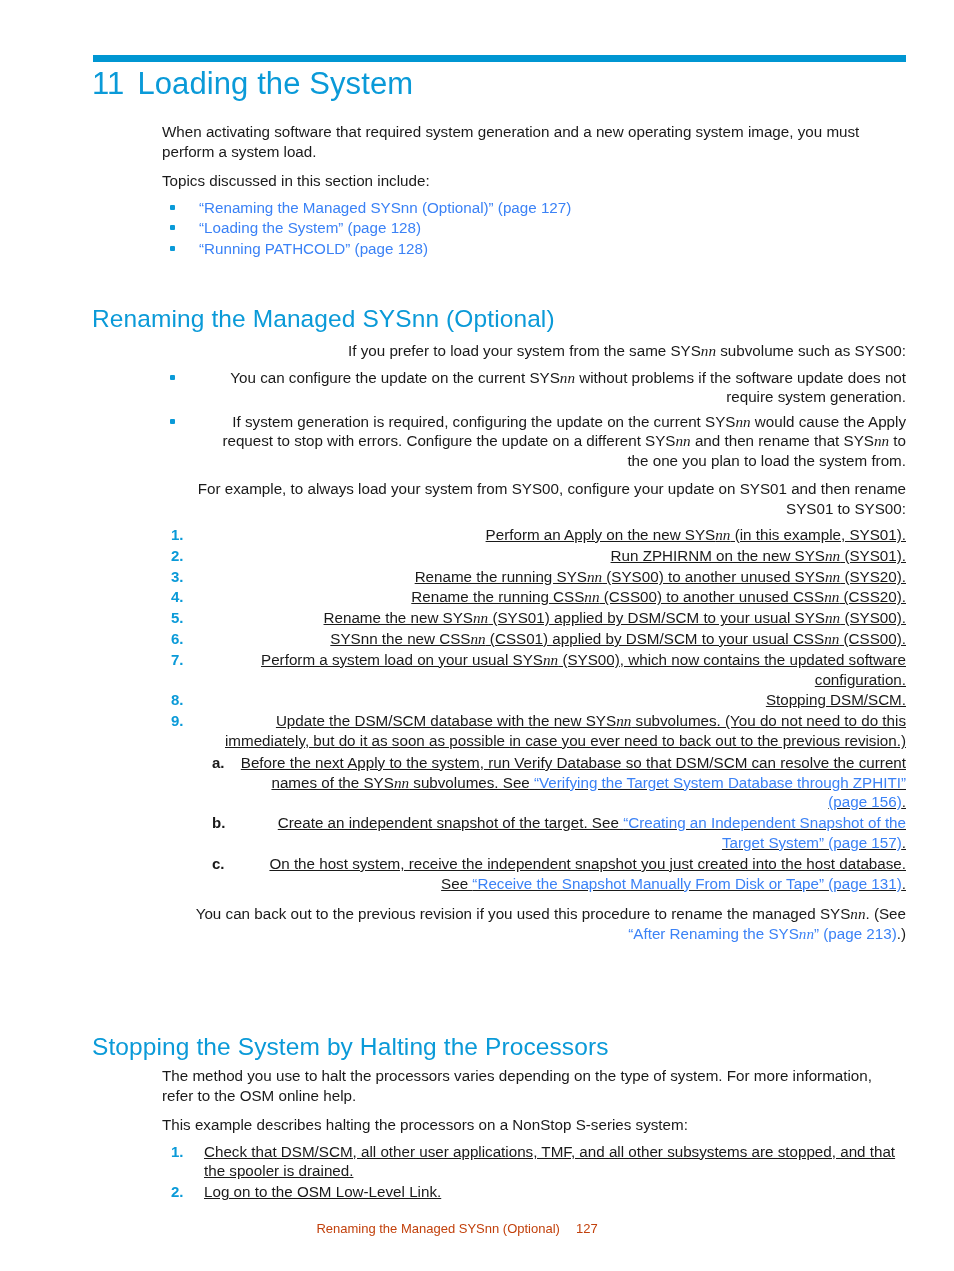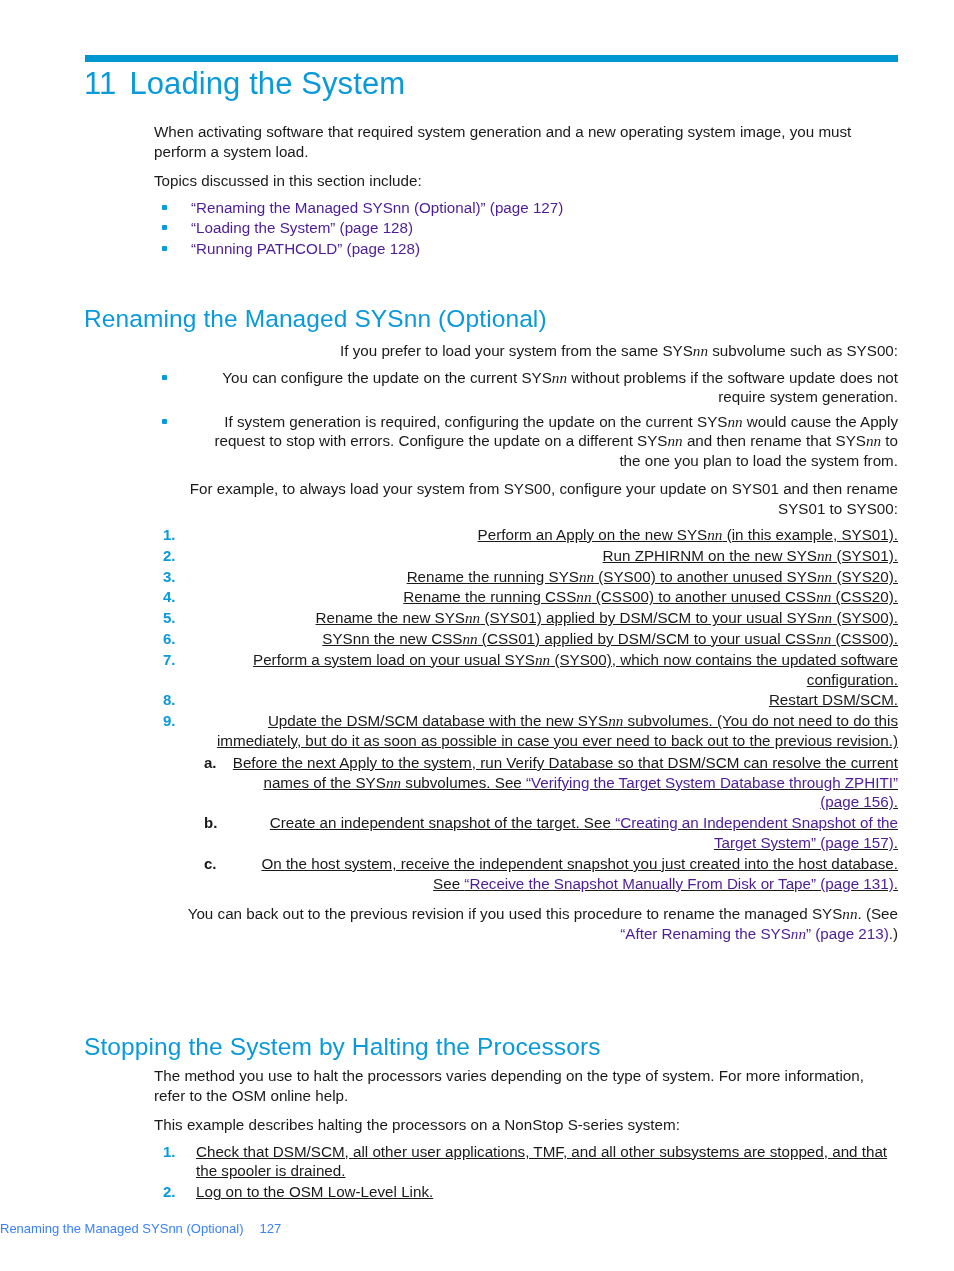--- a/index.html
+++ b/index.html
@@ -11,21 +11,21 @@
     width: 954px;
     height: 1271px;
     position: relative;
     font-family: "Liberation Sans", sans-serif;
     color: #1a1a1a;
     overflow: hidden;
   }
 
   .page {
     position: absolute;
-    left: 0; top: 0;
+    left: 8px; top: 0;
     width: 908px;
     height: 1271px;
   }
 
   
   .chapter-rule {
     position: absolute;
     left: 85px;
     top: 55px;
     width: 813px;
@@ -58,21 +58,21 @@
     margin: 0 0 10px 0;
     font-size: 15.2px;
     line-height: 19.5px;
     color: #1a1a1a;
   }
   p.tight { margin-bottom: 7px; }
 
   .it { font-family: "Liberation Serif", serif; font-style: italic; font-size: 15.2px; }
 
   
-  .xref { color: #4c1d95; }
+  .xref { color: #3b82f6; }
 
   
   ul.bullets {
     list-style: none;
     margin: 0 0 0 0;
     padding: 0;
   }
   ul.bullets > li {
     position: relative;
     padding-left: 37px;
@@ -154,23 +154,23 @@
     letter-spacing: 0.1px;
     white-space: nowrap;
   }
 
   
   .footer {
     position: absolute;
     left: 0;
     top: 1221px;
     width: 898px;
-    text-align: left;
+    text-align: center;
     font-size: 13px;
-    color: #3b82f6;
+    color: #c2410c;
   }
   .footer .pg { margin-left: 16px; }
 
   
   #block-intro   { top: 122px; }
   #block-rename  { top: 341px; text-align: right; }
   #block-stop    { top: 1066px; }
 </style>
 </head>
 <body>
@@ -207,21 +207,21 @@
     <p class="body tight" style="margin-top:9px">For example, to always load your system from SYS00, configure your update on SYS01 and then rename SYS01 to SYS00:</p>
 
     <ol class="nums">
       <li><span>Perform an Apply on the new SYS</span><span class="it">nn</span><span> (in this example, SYS01).</span></li>
       <li><span>Run ZPHIRNM on the new SYS</span><span class="it">nn</span><span> (SYS01).</span></li>
       <li><span>Rename the running SYS</span><span class="it">nn</span><span> (SYS00) to another unused SYS</span><span class="it">nn</span><span> (SYS20).</span></li>
       <li><span>Rename the running CSS</span><span class="it">nn</span><span> (CSS00) to another unused CSS</span><span class="it">nn</span><span> (CSS20).</span></li>
       <li><span>Rename the new SYS</span><span class="it">nn</span><span>  (SYS01) applied by DSM/SCM to your usual SYS</span><span class="it">nn</span><span> (SYS00).</span></li>
       <li><span>SYSnn the new CSS</span><span class="it">nn</span><span> (CSS01) applied by DSM/SCM to your usual CSS</span><span class="it">nn</span><span> (CSS00).</span></li>
       <li><span>Perform a system load on your usual SYS</span><span class="it">nn</span><span> (SYS00), which now contains the updated software configuration.</span></li>
-      <li><span>Restart DSM/SCM.</span></li>
+      <li><span>Stopping DSM/SCM.</span></li>
       <li><span>Update the DSM/SCM database with the new SYS</span><span class="it">nn</span><span> subvolumes. (You do not need to do this immediately, but do it as soon as possible in case you ever need to back out to the previous revision.)</span>
 
         <ol class="letters">
           <li><span>Before the next Apply to the system, run Verify Database so that DSM/SCM can resolve the current names of the SYS</span><span class="it">nn</span><span> subvolumes. See </span><span class="xref">“Verifying the Target System Database through ZPHITI” (page 156)</span><span>.</span></li>
           <li><span>Create an independent snapshot of the target. See </span><span class="xref">“Creating an Independent Snapshot of the Target System” (page 157)</span><span>.</span></li>
           <li><span>On the host system, receive the independent snapshot you just created into the host database. See </span><span class="xref">“Receive the Snapshot Manually From Disk or Tape” (page 131)</span><span>.</span></li>
         </ol>
       </li>
     </ol>
 

